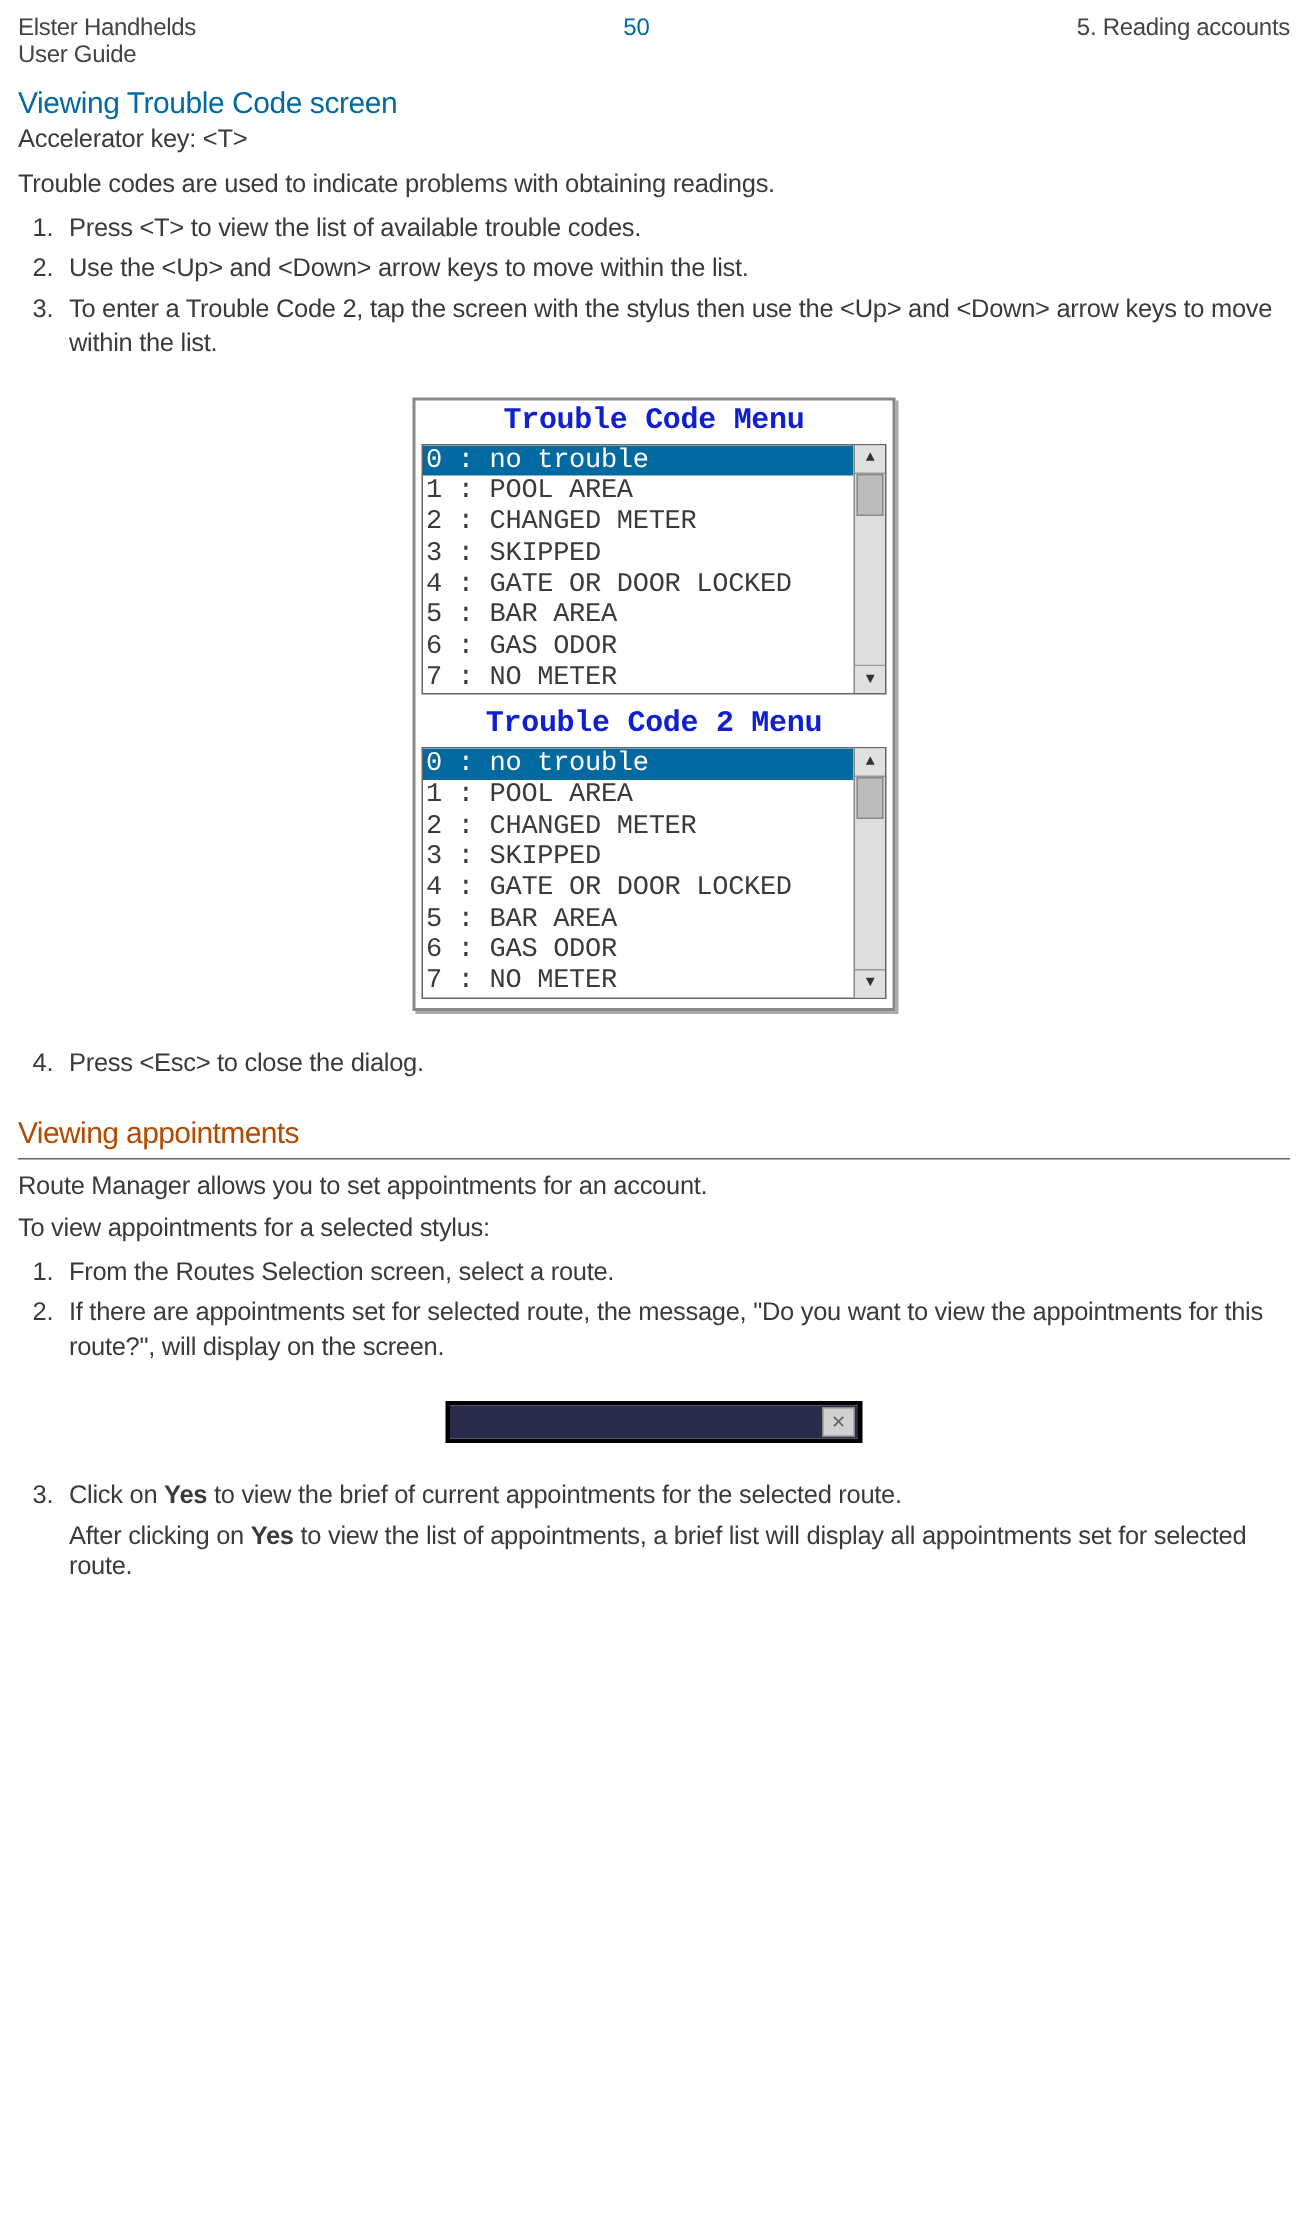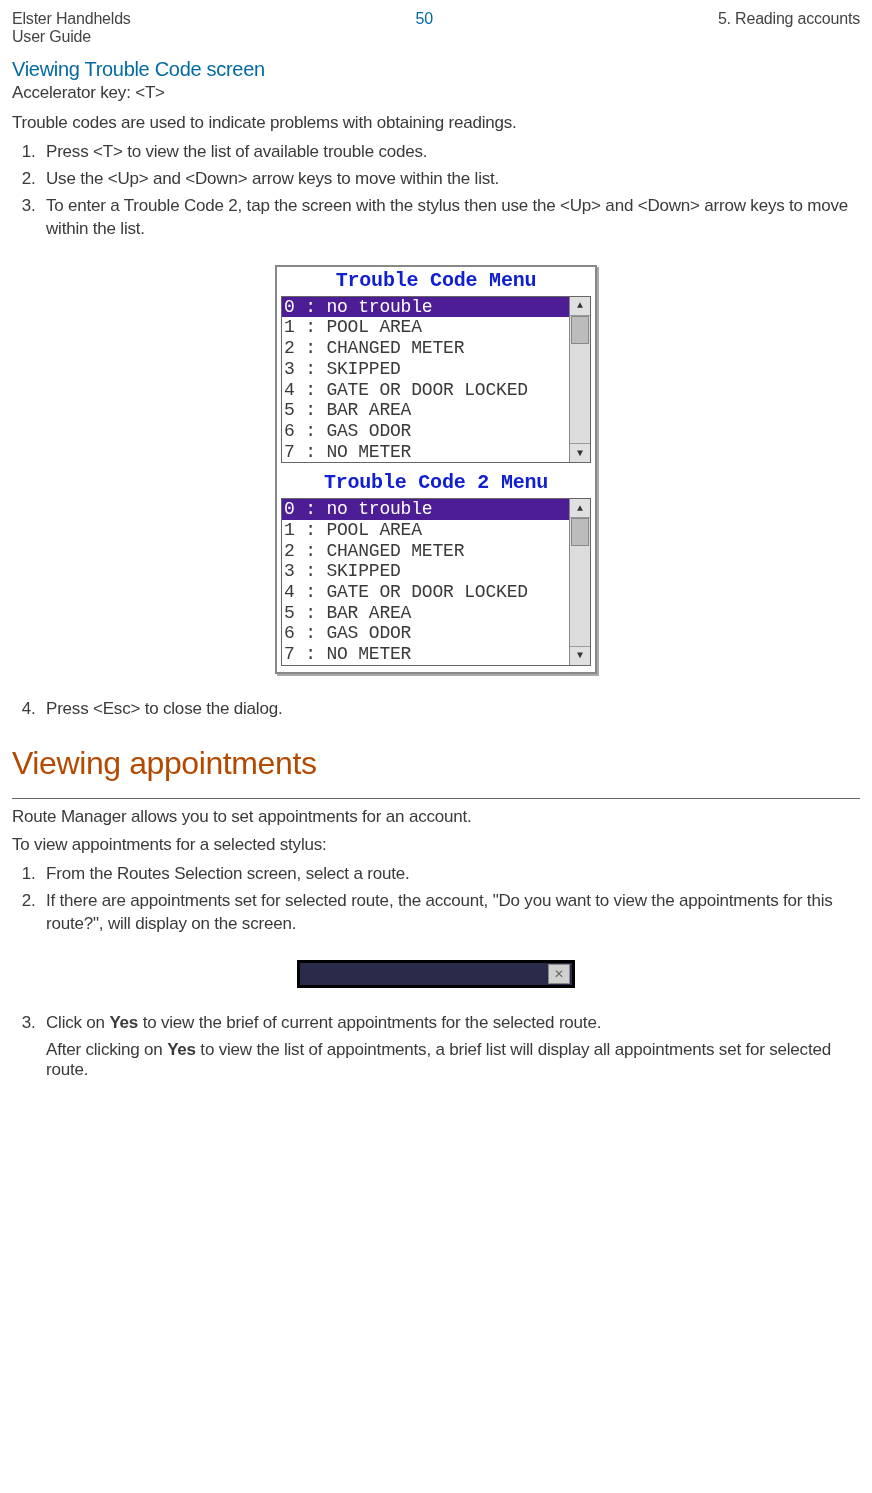--- a/index.html
+++ b/index.html
@@ -18,24 +18,24 @@
     h3 {
       color: #0369a1;
       font-weight: 500;
       font-size: 20px;
       margin: 6px 0 2px 0;
       letter-spacing: -0.3px;
     }
     h2.section {
       color: #b34a00;
       font-weight: 400;
-      font-size: 32px;
+      font-size: 20px;
       margin: 24px 0 4px 0;
       border-bottom: 1px solid #666;
-      padding-bottom: 16px;
+      padding-bottom: 4px;
       letter-spacing: -0.4px;
     }
     .subtext { margin: 2px 0 10px 0;}
     p { margin: 8px 0;}
     ol { padding-left: 28px; margin: 6px 0;}
     ol li { margin: 4px 0; padding-left: 6px; line-height: 1.35;}
     .fig { display: flex; justify-content: center; margin: 24px 0;}
     .device-panel {
       border: 2px solid #888;
       width: 318px;
@@ -47,21 +47,21 @@
     .listbox {
       border: 1px solid #666;
       margin: 2px 4px 6px 4px;
       font-family: "Courier New", monospace;
       font-size: 18px;
       display: flex;
       background: #fff;
     }
     .list-rows { flex: 1; overflow: hidden; white-space: nowrap;}
     .list-rows .row { padding: 0 2px; line-height: 1.15;}
-    .list-rows .row.sel { background: #4c1d95; color: #fff;}
+    .list-rows .row.sel { background: #0369a1; color: #fff;}
     .scrollbar { width: 20px; border-left: 1px solid #888; display: flex; flex-direction: column;}
     .sb-btn { height: 18px; background: #e0e0e0; border-bottom: 1px solid #999; display:flex; align-items:center; justify-content:center; font-size: 10px; color:#333;}
     .sb-btn.bottom { border-top: 1px solid #999; border-bottom: none;}
     .sb-track { flex: 1; background: #ddd; position: relative;}
     .sb-thumb { position: absolute; top: 0; left: 1px; right: 1px; height: 26px; background: #bcbcbc; border: 1px solid #888;}
     
     .dialog-panel { border: 3px solid #000; width: 272px; background: #e8e8e8;}
     .dlg-titlebar { background: #2a2a4a; height: 22px; display: flex; justify-content: flex-end; align-items: center; padding: 0 2px;}
     .dlg-close { width: 20px; height: 18px; background: #d0d0d0; border: 1px solid #888; display:flex; align-items:center; justify-content:center; font-family: Arial; font-size: 12px; color: #666;}
     .dlg-body { padding: 8px 10px 12px 10px; font-family: Tahoma, Arial, sans-serif; font-size: 18px; color: #222;}
@@ -142,21 +142,21 @@
 <ol start="4">
   <li>Press &lt;Esc&gt; to close the dialog.</li>
 </ol>
 
 <h2 class="section">Viewing appointments</h2>
 <p>Route Manager allows you to set appointments for an account.</p>
 <p>To view appointments for a selected stylus:</p>
 
 <ol>
   <li>From the Routes Selection screen, select a route.</li>
-  <li>If there are appointments set for selected route, the account, "Do you want to view the appointments for this route?", will display on the screen.</li>
+  <li>If there are appointments set for selected route, the message, "Do you want to view the appointments for this route?", will display on the screen.</li>
 </ol>
 
 <div class="fig">
   <div class="dialog-panel">
     <div class="dlg-titlebar">
       <div class="dlg-close">✕</div>
     </div>
   </div>
 </div>
 

